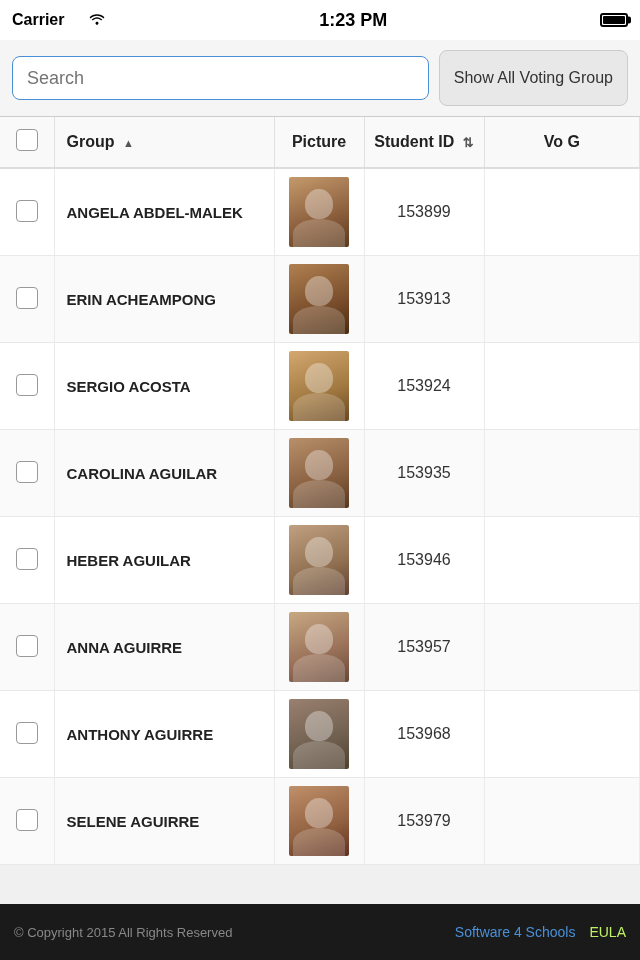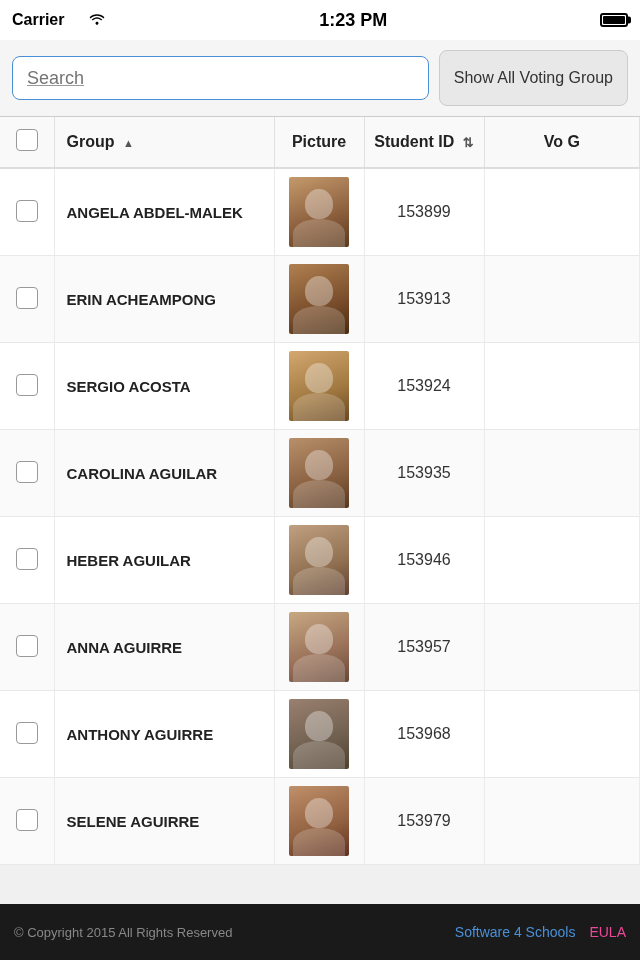--- a/index.html
+++ b/index.html
@@ -74,21 +74,20 @@
     .search-input {
       flex: 1;
       height: 44px;
       border: 1.5px solid #4a90d9;
       border-radius: 8px;
       padding: 0 14px;
       font-size: 18px;
       color: #999;
       background: #fff;
       outline: none;
-      text-decoration: underline;
     }
     .voting-btn {
       height: 56px;
       padding: 0 14px;
       background: #e8e8e8;
       border: 1px solid #ccc;
       border-radius: 8px;
       font-size: 16px;
       color: #333;
       white-space: nowrap;
@@ -249,21 +248,21 @@
       display: flex;
       align-items: center;
       gap: 14px;
     }
     .footer-link-schools {
       color: #4a90d9;
       font-size: 14px;
       font-weight: 500;
     }
     .footer-link-eula {
-      color: #ec4899;
+      color: #bef264;
       font-size: 14px;
       font-weight: 500;
     }
 
     .table-wrapper {
       padding-bottom: 56px;
     }
   </style>
 </head>
 <body>

